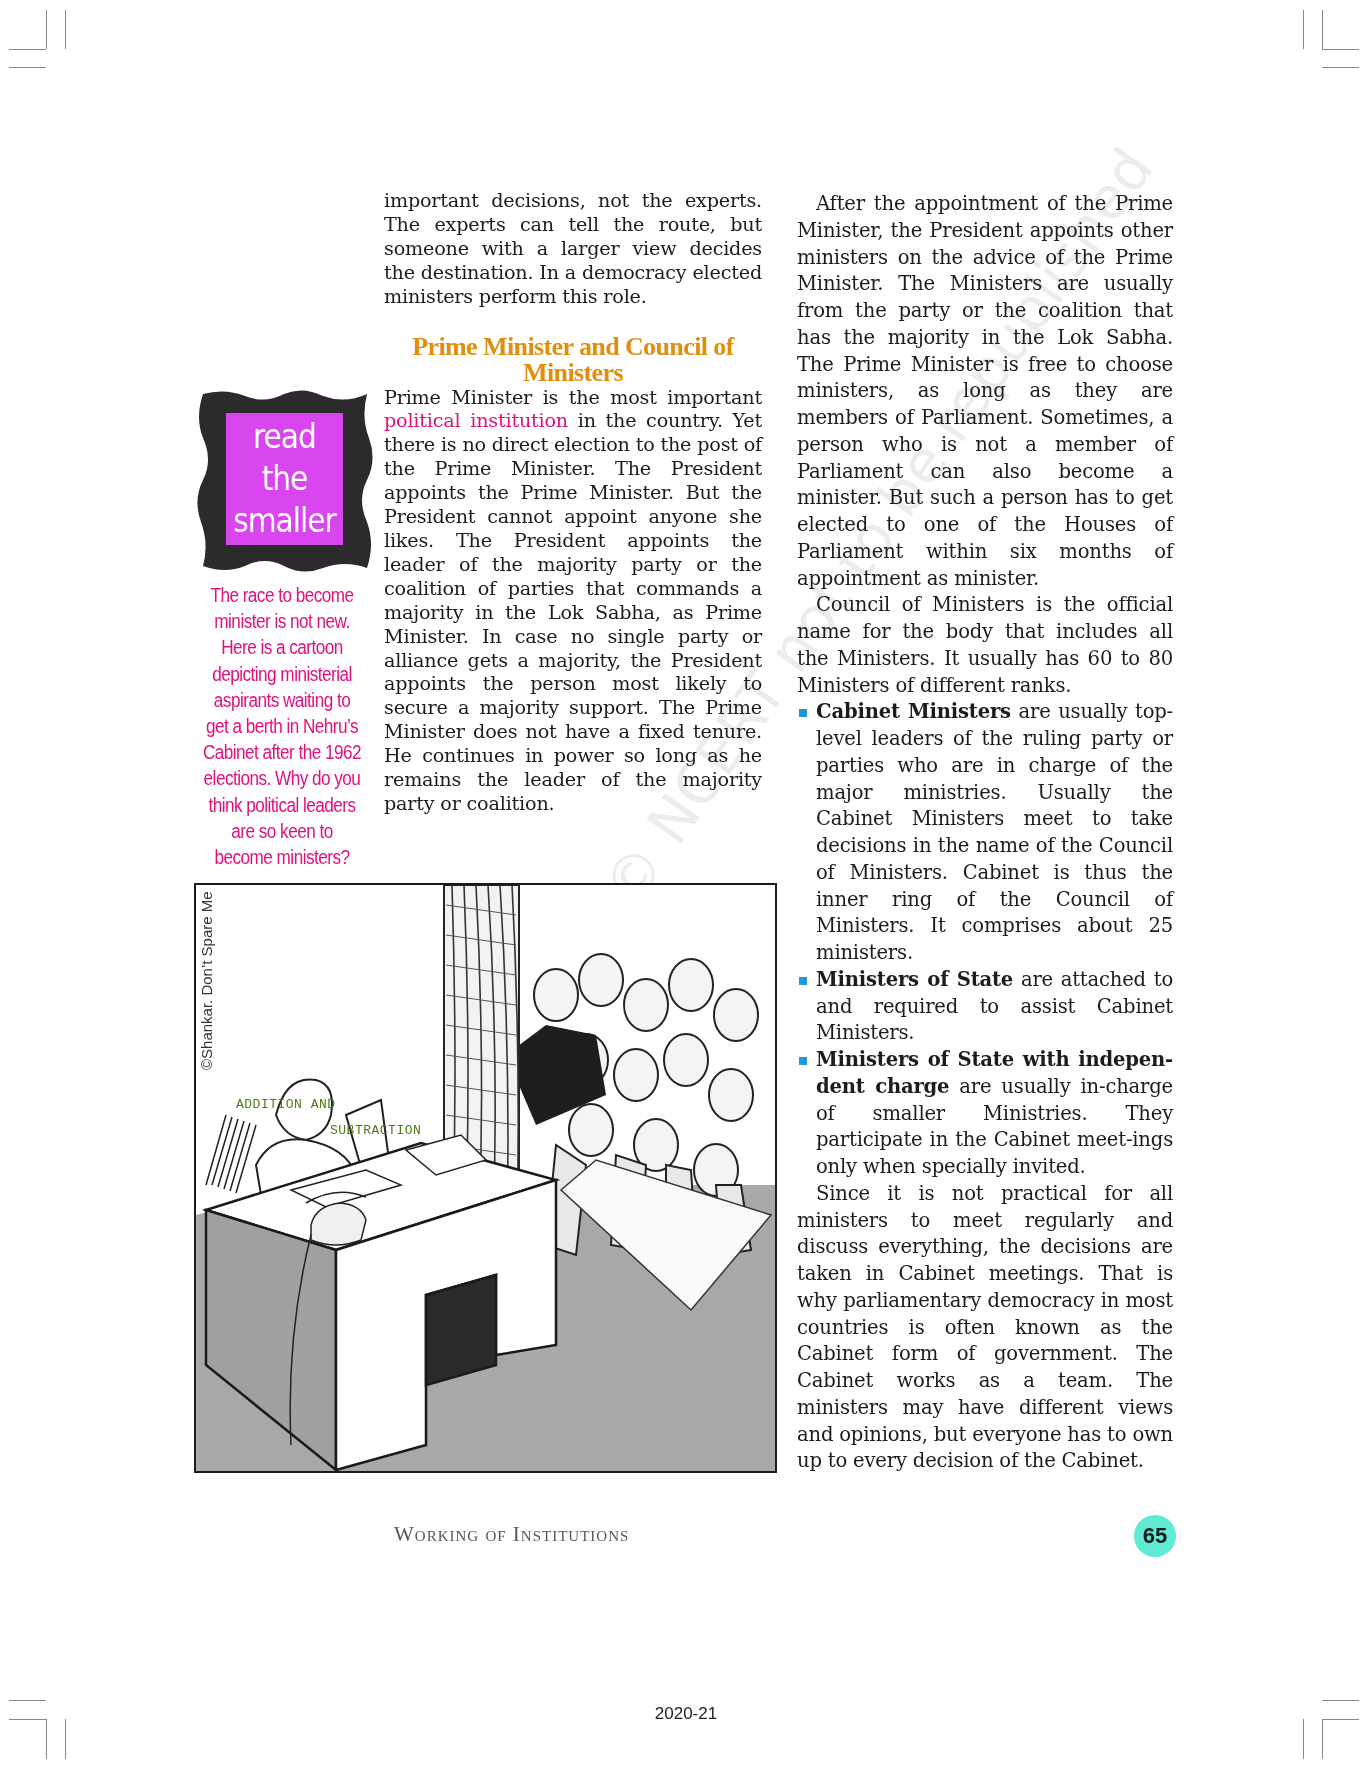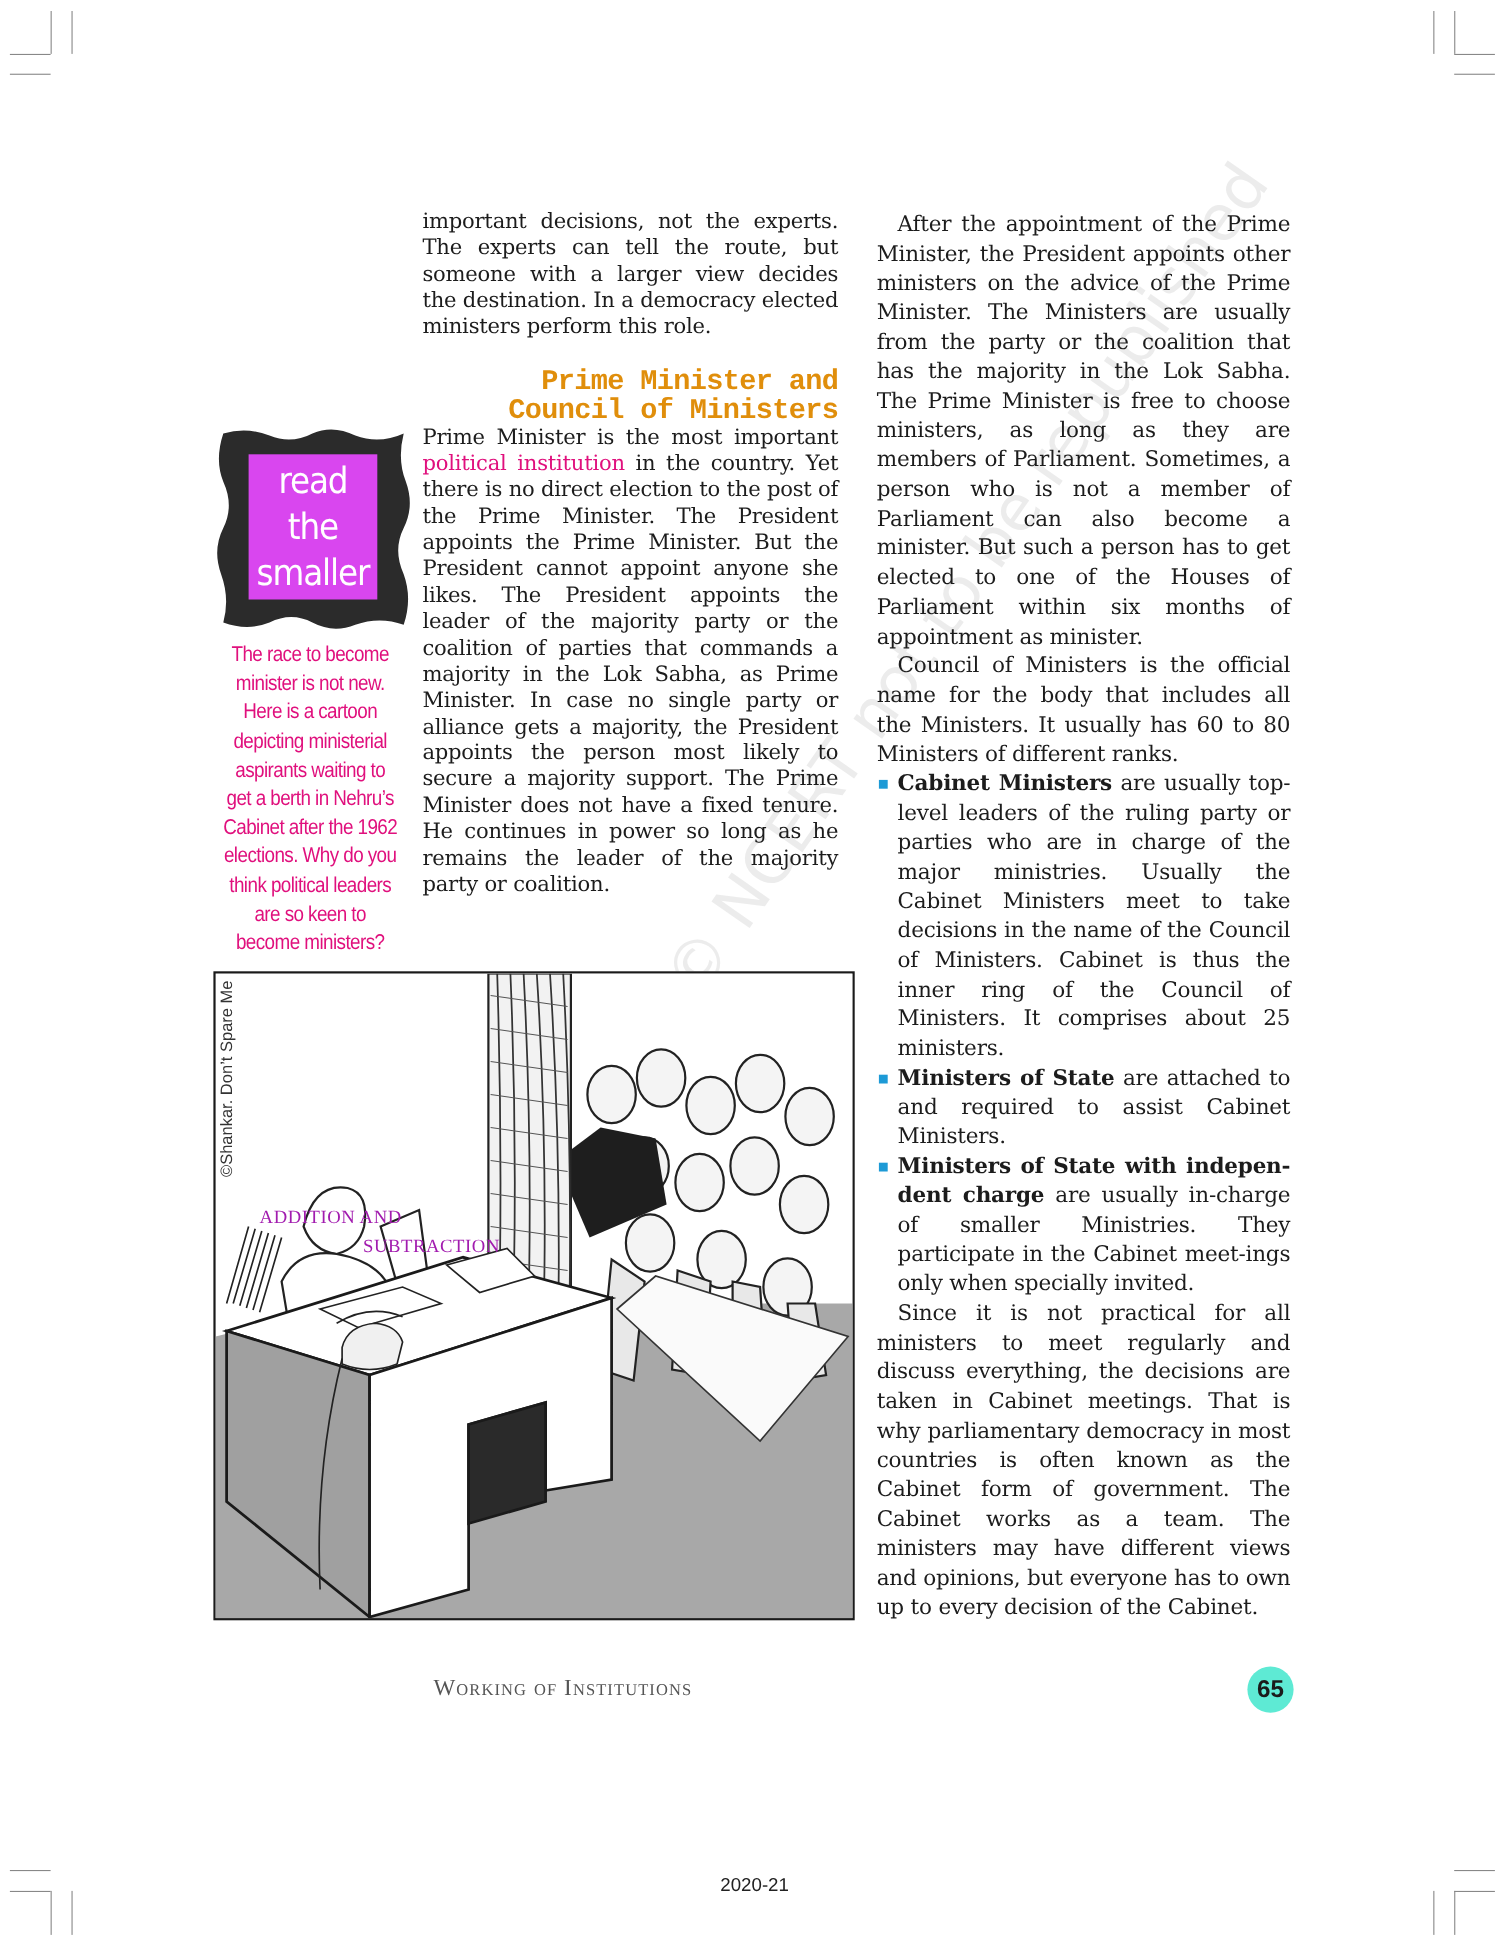--- a/index.html
+++ b/index.html
@@ -6,39 +6,39 @@
   body { width:1368px; height:1766px; position:relative; overflow:hidden; font-family:"DejaVu Serif", serif; color:#1a1a1a; }
 
   .crop { position:absolute; background:#888; }
 
   .col-text { position:absolute; font-family:"DejaVu Serif", serif; font-size:19.2px; line-height:23.9px; text-align:justify; color:#1c1c1c; letter-spacing:-0.2px; }
   .col-text p { margin:0; }
   .mid { left:384px; top:189px; width:378px; }
   .right { left:797px; top:191px; width:376px; font-size:19.6px; line-height:26.75px; }
   .indent { text-indent:19px; }
 
-  .heading { margin:25px 0 0 0; font-family:Liberation Mono, monospace; font-weight:bold; font-size:26px; line-height:26px; color:#e08e0b; letter-spacing:-0.6px; text-align:right; }
+  .heading { margin:25px 0 0 0; font-family:Liberation Serif, serif; font-weight:bold; font-size:26px; line-height:26px; color:#e08e0b; letter-spacing:-0.6px; text-align:center; }
 
   .pink { color:#e0107d; }
   .bold { font-weight:bold; }
 
   .bullet { position:relative; padding-left:19px; }
   .bullet .sq { position:absolute; left:2px; top:10px; width:8px; height:8px; background:#1d9ad6; }
 
   
   .badge { position:absolute; left:195px; top:388px; width:178px; height:184px; }
   .badge svg { position:absolute; left:0; top:0; }
   .badge .pinkbox { position:absolute; left:31px; top:25px; width:117px; height:132px; background:#d946ef; display:flex; flex-direction:column; align-items:center; justify-content:center; }
   .badge .pinkbox span { color:#fff; font-family:"DejaVu Sans Condensed","DejaVu Sans", sans-serif; font-size:33px; line-height:42px; letter-spacing:-1px; }
 
   .caption { position:absolute; left:190px; top:582px; width:184px; text-align:center; font-family:"Liberation Sans", sans-serif; font-size:19.5px; line-height:26.2px; color:#e0107d; letter-spacing:-0.6px; transform:scaleX(0.88); transform-origin:center top; }
 
   .cartoon { position:absolute; left:194px; top:883px; width:583px; height:590px; border:2px solid #1a1a1a; box-sizing:border-box; background:#ffffff; overflow:hidden; }
   .credit { position:absolute; left:198px; top:1070px; transform:rotate(-90deg); transform-origin:left top; font-family:"Liberation Sans", sans-serif; font-size:15px; color:#333; white-space:nowrap; }
-  .cartoon-title { position:absolute; font-family:Liberation Serif, serif; font-size:17px; color:#a21caf; letter-spacing:0.5px; }
+  .cartoon-title { position:absolute; font-family:Liberation Mono, monospace; font-size:13px; color:#4d7c0f; letter-spacing:0.5px; }
 
   .footer-title { position:absolute; left:394px; top:1522px; font-family:"Liberation Serif", serif; color:#555; font-size:21px; letter-spacing:1px; font-variant:small-caps; }
   .page-num { position:absolute; left:1134px; top:1515px; width:42px; height:42px; border-radius:50%; background:#5eead4; display:flex; align-items:center; justify-content:center; font-family:"Liberation Sans", sans-serif; font-weight:bold; font-size:22px; color:#1a1a1a; }
   .year { position:absolute; left:651px; top:1704px; width:70px; text-align:center; font-family:"Liberation Sans", sans-serif; font-size:17px; color:#222; }
 
   .watermark { position:absolute; left:590px; top:880px; transform:rotate(-55deg); transform-origin:left top; font-family:"DejaVu Sans", sans-serif; font-size:58px; color:rgba(180,180,180,0.25); white-space:nowrap; pointer-events:none; }
 </style>
 </head>
 <body>
 

